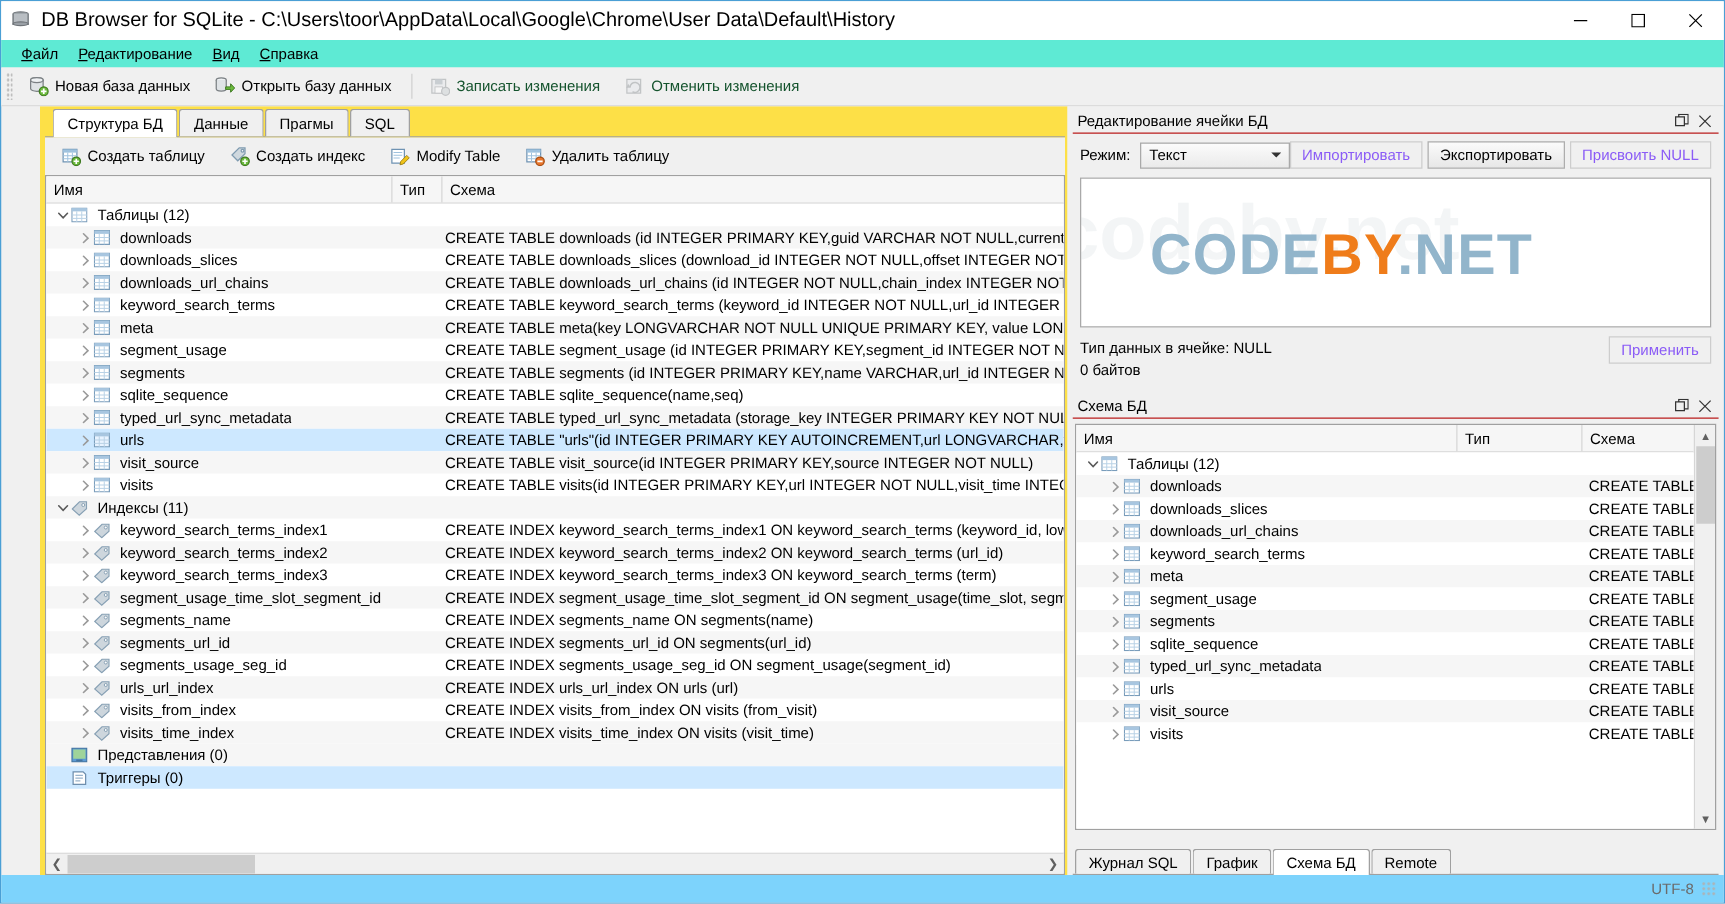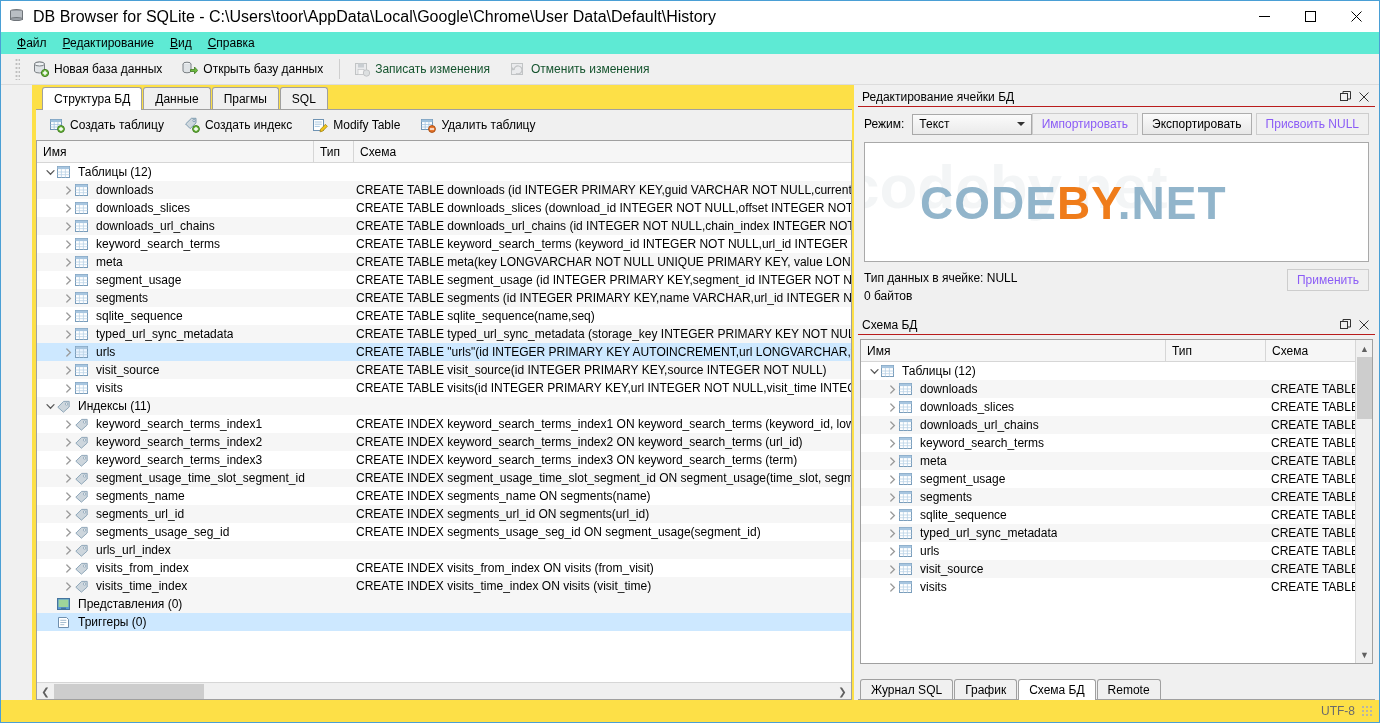--- a/index.html
+++ b/index.html
@@ -83,21 +83,21 @@
   }
   .menuitem u { text-decoration: underline; }
 
   
   .maintoolbar {
     height: 31px;
     display: flex;
     align-items: center;
     background: #f0f0f0;
     border-bottom: 1px solid #dcdcdc;
-    padding-left: 12px;
+    padding-left: 2px;
     flex: 0 0 auto;
   }
   .grip {
     width: 5px; height: 22px;
     background:
       radial-gradient(circle, #b5b5b5 1px, transparent 1.2px) 0 0/3px 4px;
     margin: 0 4px 0 2px;
     opacity: .85;
   }
   .tbtn {
@@ -418,21 +418,21 @@
     border-top-left-radius: 3px;
     border-top-right-radius: 3px;
   }
   .btab.active { background: #fff; height: 21px; margin-bottom: -1px; }
 
   
   .statusbar {
     height: 22px;
     display: flex; align-items: center;
     justify-content: flex-end;
-    background: #fde047;
+    background: #7dd3fc;
     padding-right: 6px;
     font-size: 12px;
     color: #6b6b6b;
     flex: 0 0 auto;
   }
   .gripdots {
     width: 12px; height: 12px; margin-left: 6px;
     background:
       radial-gradient(circle, #b0b0b0 1px, transparent 1.2px) 0 0/4px 4px;
     opacity: .9;
@@ -1009,20 +1009,21 @@
                 </span>
                 <span class="icn">
                   <svg width="14" height="13" viewBox="0 0 14 13">
                     <path d="M0.8 7.2 L6.6 1.4 h5.6 v5.6 L6.4 12.2 z" fill="#cdd6dd" stroke="#87a0b4" stroke-width="0.9"></path>
                     <circle cx="9.6" cy="4" r="1.2" fill="#fdfdfd" stroke="#87a0b4" stroke-width="0.8"></circle>
                   </svg>
                 </span>
                 <span class="lbl">urls_url_index</span>
               </div>
               <div class="typecell"></div>
+              <div class="schemacell">CREATE INDEX urls_url_index ON urls (url)</div>
             </div>
             <div class="trow">
               <div class="namecell indent2">
                 <span class="chev">
                   <svg width="9" height="9" viewBox="0 0 9 9">
                     <path d="M2.8 1 L6.4 4.5 L2.8 8" fill="none" stroke="#9a9a9a" stroke-width="1.3" stroke-linecap="round"></path>
                   </svg>
                 </span>
                 <span class="icn">
                   <svg width="14" height="13" viewBox="0 0 14 13">

